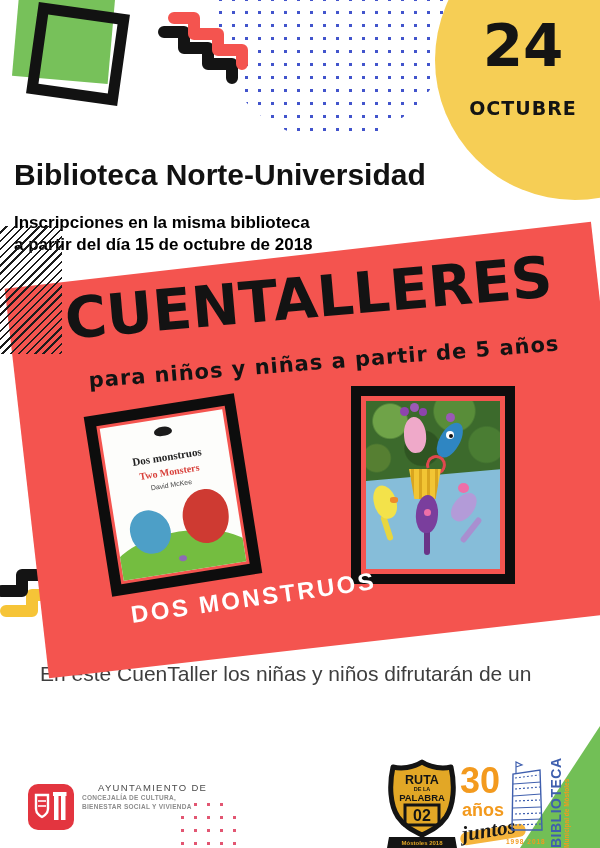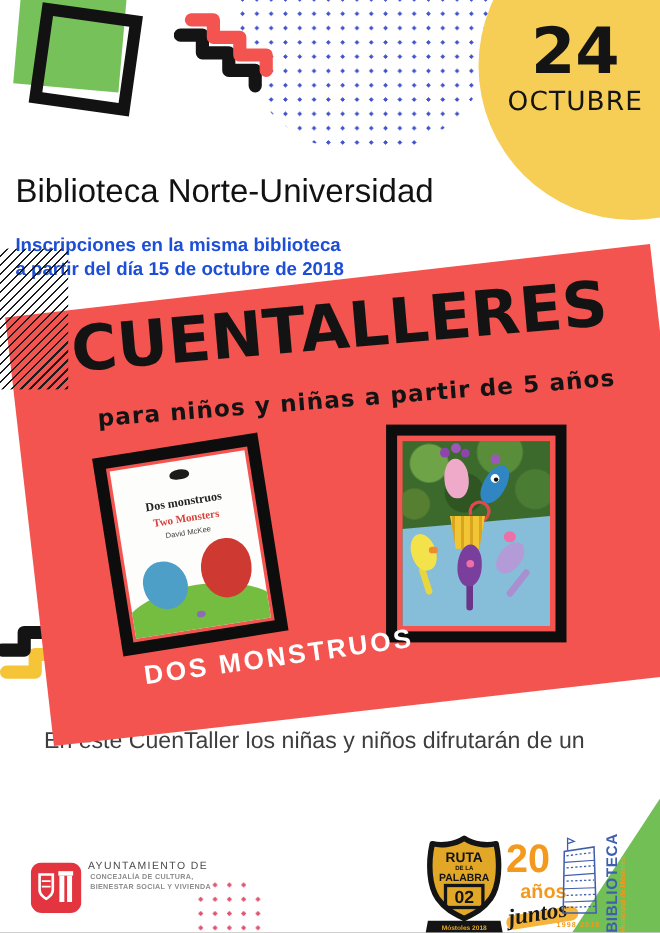--- a/index.html
+++ b/index.html
@@ -9,31 +9,31 @@
 
   
   .green-square{left:16px;top:-16px;width:96px;height:96px;background:#77c15a;transform:rotate(5deg);}
   .black-square{left:32px;top:8px;width:70px;height:70px;border:11px solid #121212;transform:rotate(8deg);background:transparent;}
   .dots-circle{left:214px;top:-98px;width:238px;height:238px;border-radius:50%;
     background-image:radial-gradient(circle,#4254cc 1.7px,rgba(0,0,0,0) 1.9px);
     background-size:13px 13px;}
   .yellow-circle{left:435px;top:-80px;width:280px;height:280px;border-radius:50%;background:#f6ce55;}
   .date-block{left:448px;top:16px;width:150px;text-align:center;color:#141414;font-family:"DejaVu Sans",sans-serif;}
   .date-day{font-size:58px;font-weight:800;line-height:60px;}
-  .date-month{font-size:24px;font-weight:400;line-height:26px;margin-top:3px;letter-spacing:1px;}
+  .date-month{font-size:19px;font-weight:700;line-height:26px;margin-top:19px;letter-spacing:1px;}
   .date-time{font-size:26px;font-weight:800;line-height:28px;margin-top:3px;}
 
   .zz{fill:none;stroke-linecap:round;stroke-linejoin:round;}
   .zz-top{left:158px;top:4px;}
   .zz-right{left:497px;top:377px;}
   .zz-left{left:-6px;top:531px;}
 
   
-  .title{left:14px;top:158px;margin:0;font-size:30px;font-weight:400;color:#121212;letter-spacing:0px;}
-  .registration{left:14px;top:212px;font-size:17px;font-weight:700;color:#1d4ed8;line-height:1.3;}
+  .title{left:14px;top:158px;margin:0;font-size:30px;font-weight:700;color:#121212;letter-spacing:0px;}
+  .registration{left:14px;top:212px;font-size:17px;font-weight:700;color:#000000;line-height:1.3;}
 
   .hatch{left:0px;top:226px;width:62px;height:128px;z-index:4;
     background:repeating-linear-gradient(135deg,rgba(0,0,0,0) 0 4.2px,#1c1c1c 4.2px 5.8px);}
 
   
   .red-box{left:25px;top:254px;width:590px;height:392px;background:#f4544f;transform:rotate(-6.5deg);z-index:1;}
   .onred{z-index:2;}
   .cuentalleres{left:64px;top:268px;width:525px;transform:rotate(-5deg);
     font-family:"DejaVu Sans",sans-serif;font-size:57px;font-weight:800;color:#131313;line-height:1;}
   .audience{left:88px;top:350px;transform:rotate(-4.5deg);
@@ -98,36 +98,36 @@
 
   .story-title{left:130px;top:584px;transform:rotate(-8deg);font-size:24px;font-weight:800;
     color:#ffffff;letter-spacing:2.5px;}
 
   
   .description{left:40px;top:660px;width:540px;font-size:21px;color:#3e3e3e;line-height:1.33;}
 
   
   .council-icon{left:28px;top:784px;}
   .council-text{left:80px;top:782px;width:180px;}
-  .council-pre{font-size:9.5px;letter-spacing:1.3px;color:#4a4a4a;}
+  .council-pre{font-size:9.5px;letter-spacing:1.3px;color:#4a4a4a;margin-left:18px;}
   .council-name{font-size:28px;font-weight:800;color:#0d0d0d;line-height:30px;}
   .council-dept{font-size:6.5px;font-weight:700;color:#8c8c8c;letter-spacing:0.3px;line-height:1.35;margin-top:1px;margin-left:2px;}
 
   .dots-pink{left:176px;top:798px;width:64px;height:64px;border-radius:50%;
     background-image:radial-gradient(circle,#e25672 1.8px,rgba(0,0,0,0) 2px);background-size:13px 13px;}
 
   .badge{left:380px;top:757px;}
   .badge text{font-family:"Liberation Sans",sans-serif;}
 
   .green-triangle{left:520px;top:726px;width:80px;height:122px;background:#72bf56;
     clip-path:polygon(100% 0,100% 100%,0 100%);z-index:0;}
 
   .anniversary{left:460px;top:758px;width:112px;height:90px;z-index:2;}
   .anni-20{position:absolute;left:0;top:6px;font-size:36px;font-weight:800;color:#f39a1e;line-height:34px;}
-  .anni-anos{position:absolute;left:13px;top:42px;font-size:18px;font-weight:800;color:#f39a1e;}
+  .anni-anos{position:absolute;left:2px;top:42px;font-size:18px;font-weight:800;color:#f39a1e;}
   .anni-juntos-bg{position:absolute;left:0px;top:70px;width:66px;height:13px;background:#f5b43c;
     border-radius:7px;transform:rotate(-9deg);}
   .anni-juntos{position:absolute;left:2px;top:60px;font-family:"Liberation Serif",serif;font-style:italic;
     font-weight:700;font-size:21px;color:#181818;transform:rotate(-9deg);}
   .building{position:absolute;left:44px;top:0px;}
   .anni-years{position:absolute;left:46px;top:80px;font-size:6.5px;font-weight:700;color:#f39a1e;letter-spacing:1px;}
   .anni-org{position:absolute;left:88px;top:0px;height:90px;writing-mode:vertical-rl;transform:rotate(180deg);
     font-size:14px;font-weight:800;color:#3f5fae;letter-spacing:0.5px;}
   .anni-org-sub{position:absolute;left:103px;top:2px;height:88px;writing-mode:vertical-rl;transform:rotate(180deg);
     font-size:6.5px;font-weight:700;color:#f39a1e;}
@@ -245,21 +245,21 @@
     <text x="42" y="27" text-anchor="middle" font-size="12.5" font-weight="bold" fill="#141414">RUTA</text>
     <text x="42" y="34" text-anchor="middle" font-size="5.5" font-weight="bold" fill="#141414">DE LA</text>
     <text x="42" y="44" text-anchor="middle" font-size="9.5" font-weight="bold" fill="#141414">PALABRA</text>
     <rect x="25" y="48" width="34" height="20" fill="none" stroke="#141414" stroke-width="3"></rect>
     <text x="42" y="64" text-anchor="middle" font-size="16" font-weight="bold" fill="#141414">02</text>
     <polygon points="9,80 75,80 77,91 7,91" fill="#141414"></polygon>
     <text x="42" y="88" text-anchor="middle" font-size="6" font-weight="bold" fill="#e2a726">Móstoles 2018</text>
   </svg>
 
   <div class="abs anniversary">
-    <div class="anni-20">20</div>
+    <div class="anni-20">30</div>
     <div class="anni-anos">años</div>
     <div class="anni-juntos-bg"></div>
     <div class="anni-juntos">juntos</div>
     <svg class="building" width="44" height="78" viewBox="0 0 44 78">
       <path d="M8 72 L9 16 L36 12 L38 72 Z" fill="none" stroke="#3f5fae" stroke-width="1.4"></path>
       <line x1="9" y1="26" x2="37" y2="24" stroke="#3f5fae" stroke-width="1"></line>
       <line x1="9" y1="38" x2="37" y2="36" stroke="#3f5fae" stroke-width="1"></line>
       <line x1="9" y1="50" x2="37" y2="49" stroke="#3f5fae" stroke-width="1"></line>
       <line x1="9" y1="62" x2="38" y2="61" stroke="#3f5fae" stroke-width="1"></line>
       <line x1="11" y1="20" x2="35" y2="17" stroke="#3f5fae" stroke-width="1.2" stroke-dasharray="2 2"></line>

